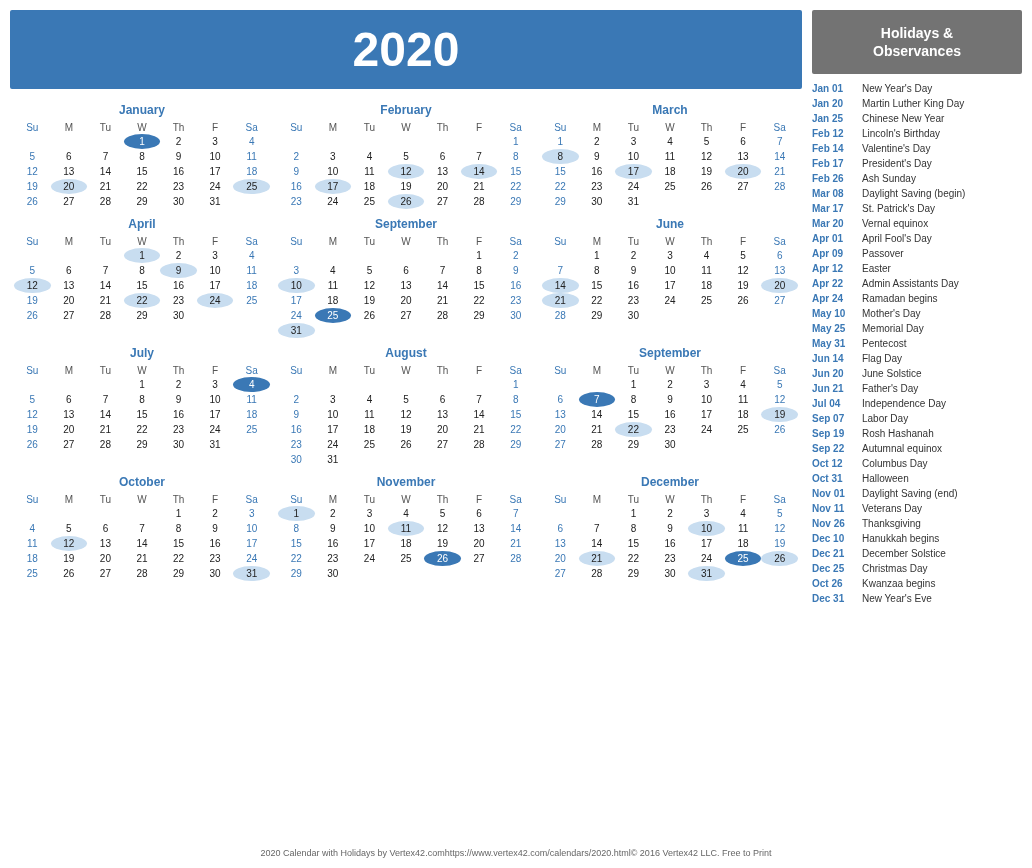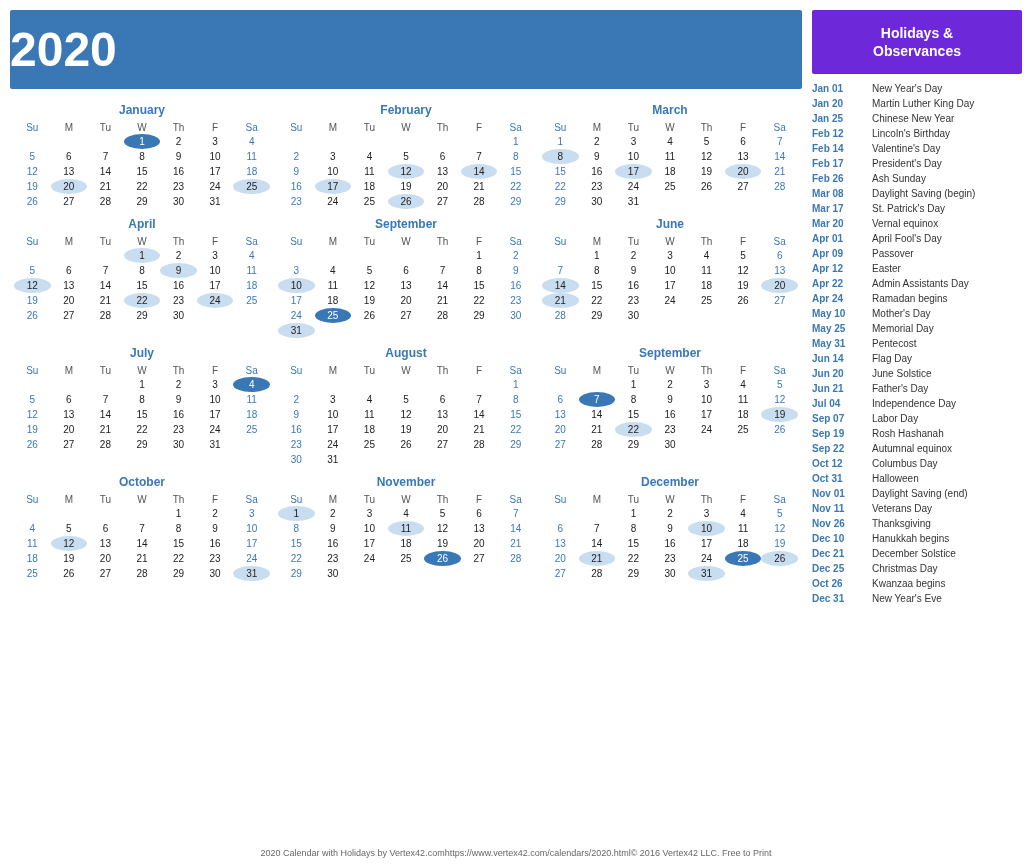--- a/index.html
+++ b/index.html
@@ -22,20 +22,21 @@
       display: flex;
       flex: 1;
       gap: 10px;
     }
     .calendar-section {
       flex: 1;
     }
     .year-header {
       background: #3a78b5;
       color: #fff;
+      text-align: center;
       font-size: 48px;
       font-weight: bold;
       padding: 12px 0;
       margin-bottom: 10px;
       border-radius: 2px;
     }
     .months-grid {
       display: grid;
       grid-template-columns: repeat(3, 1fr);
     }
@@ -76,38 +77,38 @@
     }
     .cal-table td.highlighted {
       background: #c8ddf0;
       border-radius: 50%;
     }
     .holidays-panel {
       width: 210px;
       flex-shrink: 0;
     }
     .holidays-header {
-      background: #6d28d9;
+      background: #737373;
       color: #fff;
       text-align: center;
       font-size: 14px;
       font-weight: bold;
       padding: 14px 8px;
       border-radius: 2px;
       margin-bottom: 8px;
       line-height: 1.3;
     }
     .holiday-list {
       display: flex;
       flex-direction: column;
       gap: 1px;
     }
     .holiday-item {
       display: flex;
-      gap: 22px;
+      gap: 12px;
       font-size: 10px;
       line-height: 1.4;
     }
     .holiday-date {
       color: #3a78b5;
       font-weight: bold;
       white-space: nowrap;
       min-width: 38px;
     }
     .holiday-name {

